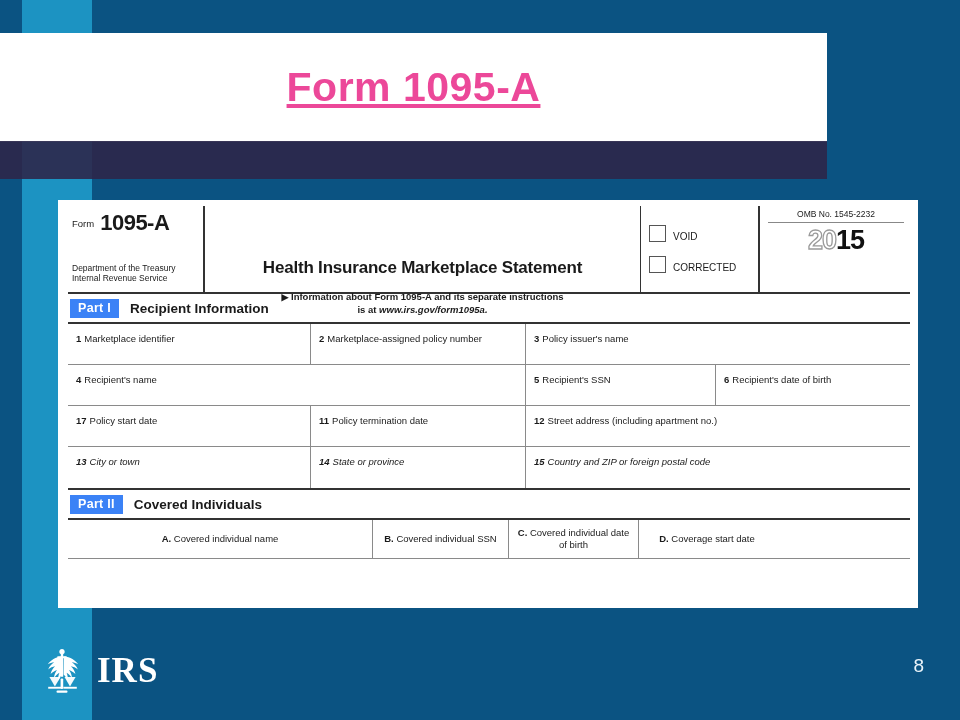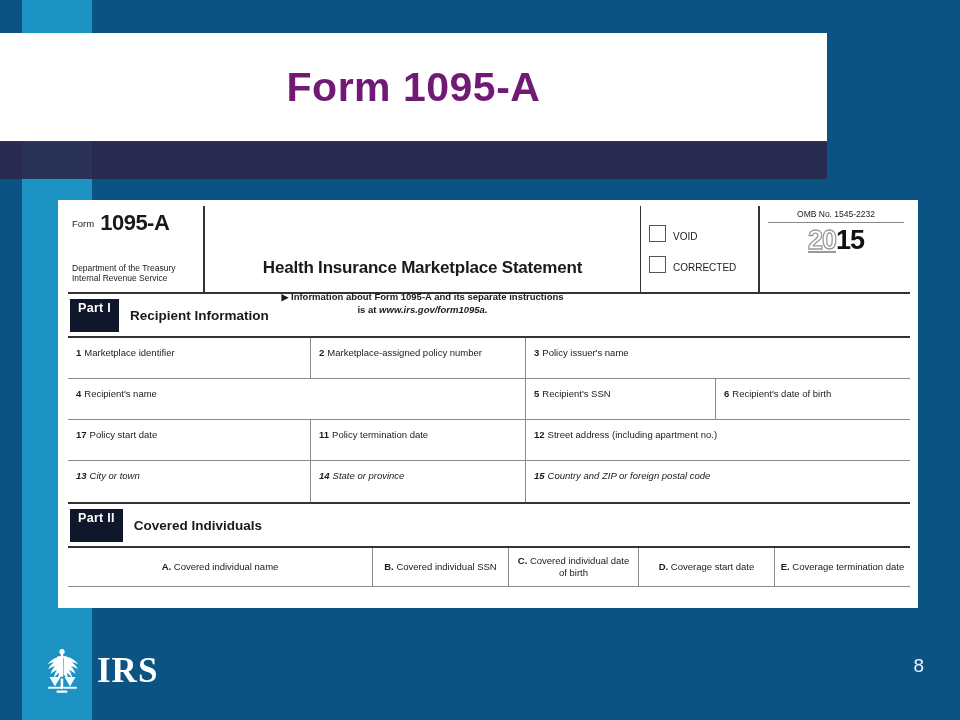--- a/index.html
+++ b/index.html
@@ -17,25 +17,26 @@
   .stripe-main{left:92px;right:0;background:#0b5382;}
 
   
   #title-banner{
     position:absolute;left:0;top:33px;width:827px;height:108px;
     background:#ffffff;
     display:flex;align-items:center;justify-content:center;
     box-shadow:0 1px 0 rgba(255,255,255,.5);
   }
   #title-text{
-    color:#701a75;
+    color:#ec4899;
     font-size:41px;
     font-weight:bold;
     letter-spacing:.5px;
     white-space:nowrap;
+    text-decoration:underline;
   }
   #title-underbar{
     position:absolute;left:0;top:141px;width:827px;height:38px;
     background:rgba(45,36,72,.88);
   }
 
   
   #form-card{
     position:absolute;left:58px;top:200px;width:860px;height:408px;
     background:#ffffff;overflow:hidden;
@@ -64,27 +65,27 @@
   .fh-checks{width:118px;border-left:1px solid #333;border-right:0;
     display:flex;flex-direction:column;justify-content:center;gap:14px;
     padding-left:8px;box-sizing:border-box;}
   .chk-row{display:flex;align-items:flex-end;gap:7px;}
   .chk-box{width:15px;height:15px;border:1.3px solid #555;background:#fff;}
   .chk-lbl{font-size:10px;}
 
   .fh-omb{width:152px;border-left:2px solid #333;padding:3px 6px 0 8px;box-sizing:border-box;text-align:center;}
   .omb-txt{font-size:8.5px;border-bottom:1px solid #888;padding-bottom:3px;}
   .omb-year{margin-top:4px;font-size:27px;font-weight:bold;letter-spacing:-1px;line-height:1;}
-  .yr-a{color:#fff;text-decoration:underline;-webkit-text-stroke:1.3px #9a9a9a;}
+  .yr-a{color:#fff;-webkit-text-stroke:1.3px #9a9a9a;}
   .yr-b{color:#111;}
 
   
   .part-bar{display:flex;align-items:center;gap:11px;padding:5px 0 4px 2px;}
-  .part-tag{background:#0f172a;color:#fff;font-size:12.5px;font-weight:bold;
-    padding:2px 8px 17px 8px;letter-spacing:.3px;text-align:center;}
+  .part-tag{background:#3b82f6;color:#fff;font-size:12.5px;font-weight:bold;
+    padding:2px 8px 3px 8px;letter-spacing:.3px;text-align:center;}
   .part-name{font-size:13.5px;font-weight:bold;}
 
   
   .grid{border-top:2px solid #333;}
   .grow{display:flex;border-bottom:1px solid #8a8a8a;}
   .grow.last{border-bottom:2px solid #333;}
   .cell{padding:4px 0 0 8px;box-sizing:border-box;border-right:1px solid #8a8a8a;}
   .cell:last-child{border-right:0;}
   .cell .num{font-weight:bold;font-size:9.5px;margin-right:3px;}
   .cell .lbl{font-size:9.5px;}
@@ -207,23 +208,20 @@
             <div><b>A. </b><span>Covered individual name</span></div>
           </div>
           <div class="p2cell" style="width: 136px;">
             <div><b>B. </b><span>Covered individual SSN</span></div>
           </div>
           <div class="p2cell" style="width: 130px;">
             <div><b>C. </b><span>Covered individual date of birth</span></div>
           </div>
           <div class="p2cell" style="width: 136px;">
             <div><b>D. </b><span>Coverage start date</span></div>
-          </div>
-          <div class="p2cell" style="width: 135px;">
-            <div><b>E. </b><span>Coverage termination date</span></div>
           </div>
         </div>
       </div>
 
   </div>
 </div>
 
 <div id="irs-logo">
   <svg id="irs-mark" viewBox="0 0 54 50">
     <g fill="#ffffff">

